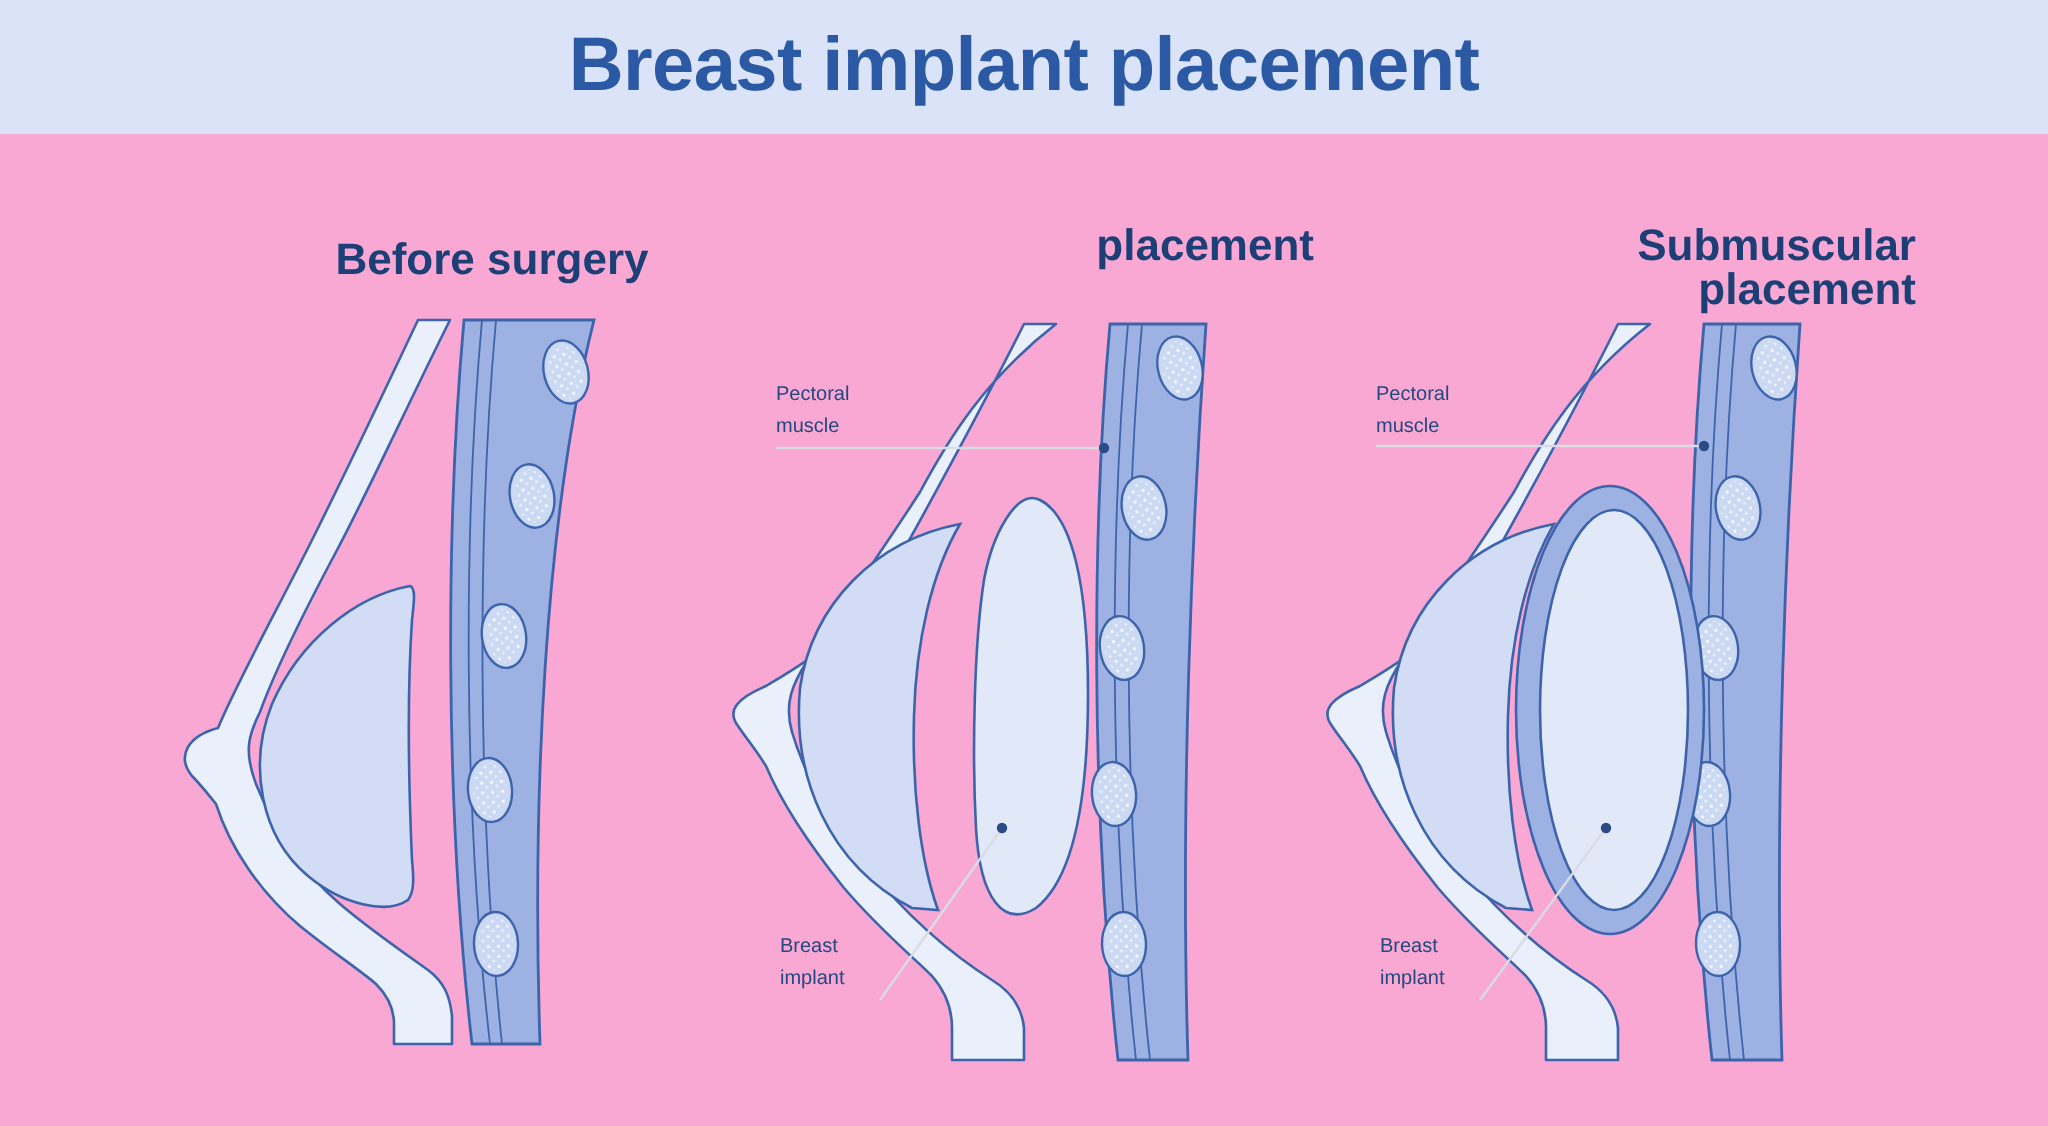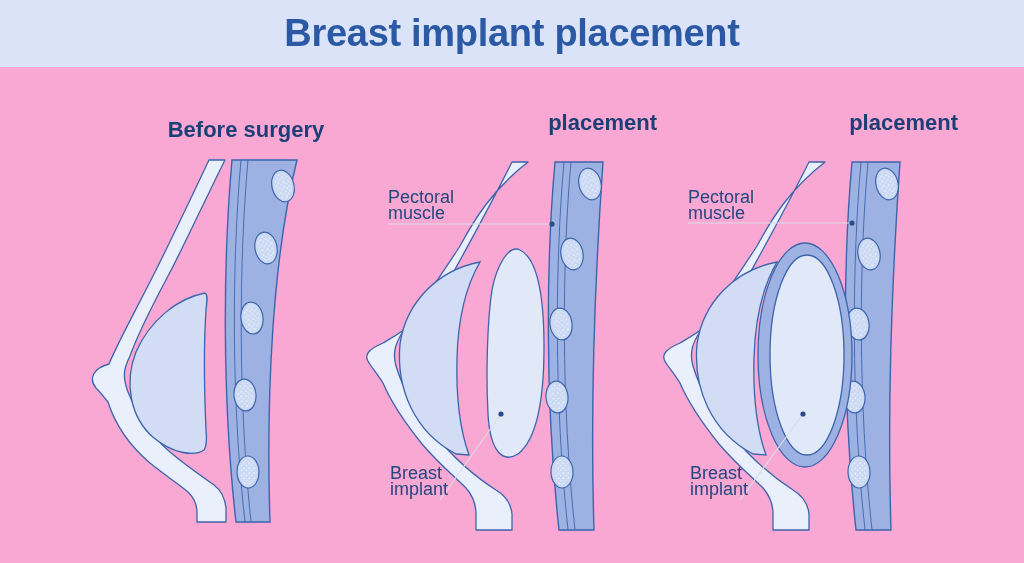--- a/index.html
+++ b/index.html
@@ -13,21 +13,21 @@
   }
   .title{
     color:#2b59a4;font-size:38px;font-weight:600;letter-spacing:-0.3px;
   }
   .panel-heading{
     position:absolute;color:#1c3f76;font-size:22px;font-weight:700;line-height:22px;
   }
   .h-center{text-align:center;}
   .h-right{text-align:right;}
   .anno-label{
-    position:absolute;color:#24477d;font-size:18px;font-weight:400;line-height:15.5px;
+    position:absolute;color:#24477d;font-size:10px;font-weight:400;line-height:15.5px;
   }
   svg{position:absolute;overflow:visible;}
   .band{fill:#9db2e3;stroke:#3d64ab;stroke-width:1.4;}
   .fascia{fill:none;stroke:#3d64ab;stroke-width:0.9;}
   .rib{fill:#cbd9f3;stroke:#3d64ab;stroke-width:1.2;}
   .rib-tex{stroke:none;}
   .skin{fill:#e9effb;stroke:#3d64ab;stroke-width:1.3;stroke-linejoin:round;}
   .gland{fill:#d2ddf5;stroke:#3d64ab;stroke-width:1.3;}
   .implant{fill:#e1e9f9;stroke:#3d64ab;stroke-width:1.3;}
   .shell{fill:#9db2e3;stroke:#3d64ab;stroke-width:1.3;}
@@ -43,20 +43,21 @@
     <div class="title">Breast implant placement</div>
   </div>
 
   <div class="panel-heading h-center" style="left:140px;top:119px;width:212px;">
     <div>Before surgery</div>
   </div>
   <div class="panel-heading h-right" style="right:415px;top:112px;width:180px;">
     <div>placement</div>
   </div>
   <div class="panel-heading h-right" style="right:114px;top:112px;width:180px;">
+    <div>Submuscular</div>
     <div>placement</div>
   </div>
 
   <svg style="left:78px;top:160px;" width="240" height="362" viewBox="0 0 240 362">
     <defs>
       <pattern id="st1" patternUnits="userSpaceOnUse" width="5" height="5">
         <circle cx="1.2" cy="1.2" r="0.8" fill="#ffffff" opacity="0.85"></circle>
         <circle cx="3.6" cy="3.4" r="0.7" fill="#ffffff" opacity="0.7"></circle>
       </pattern>
     </defs>

